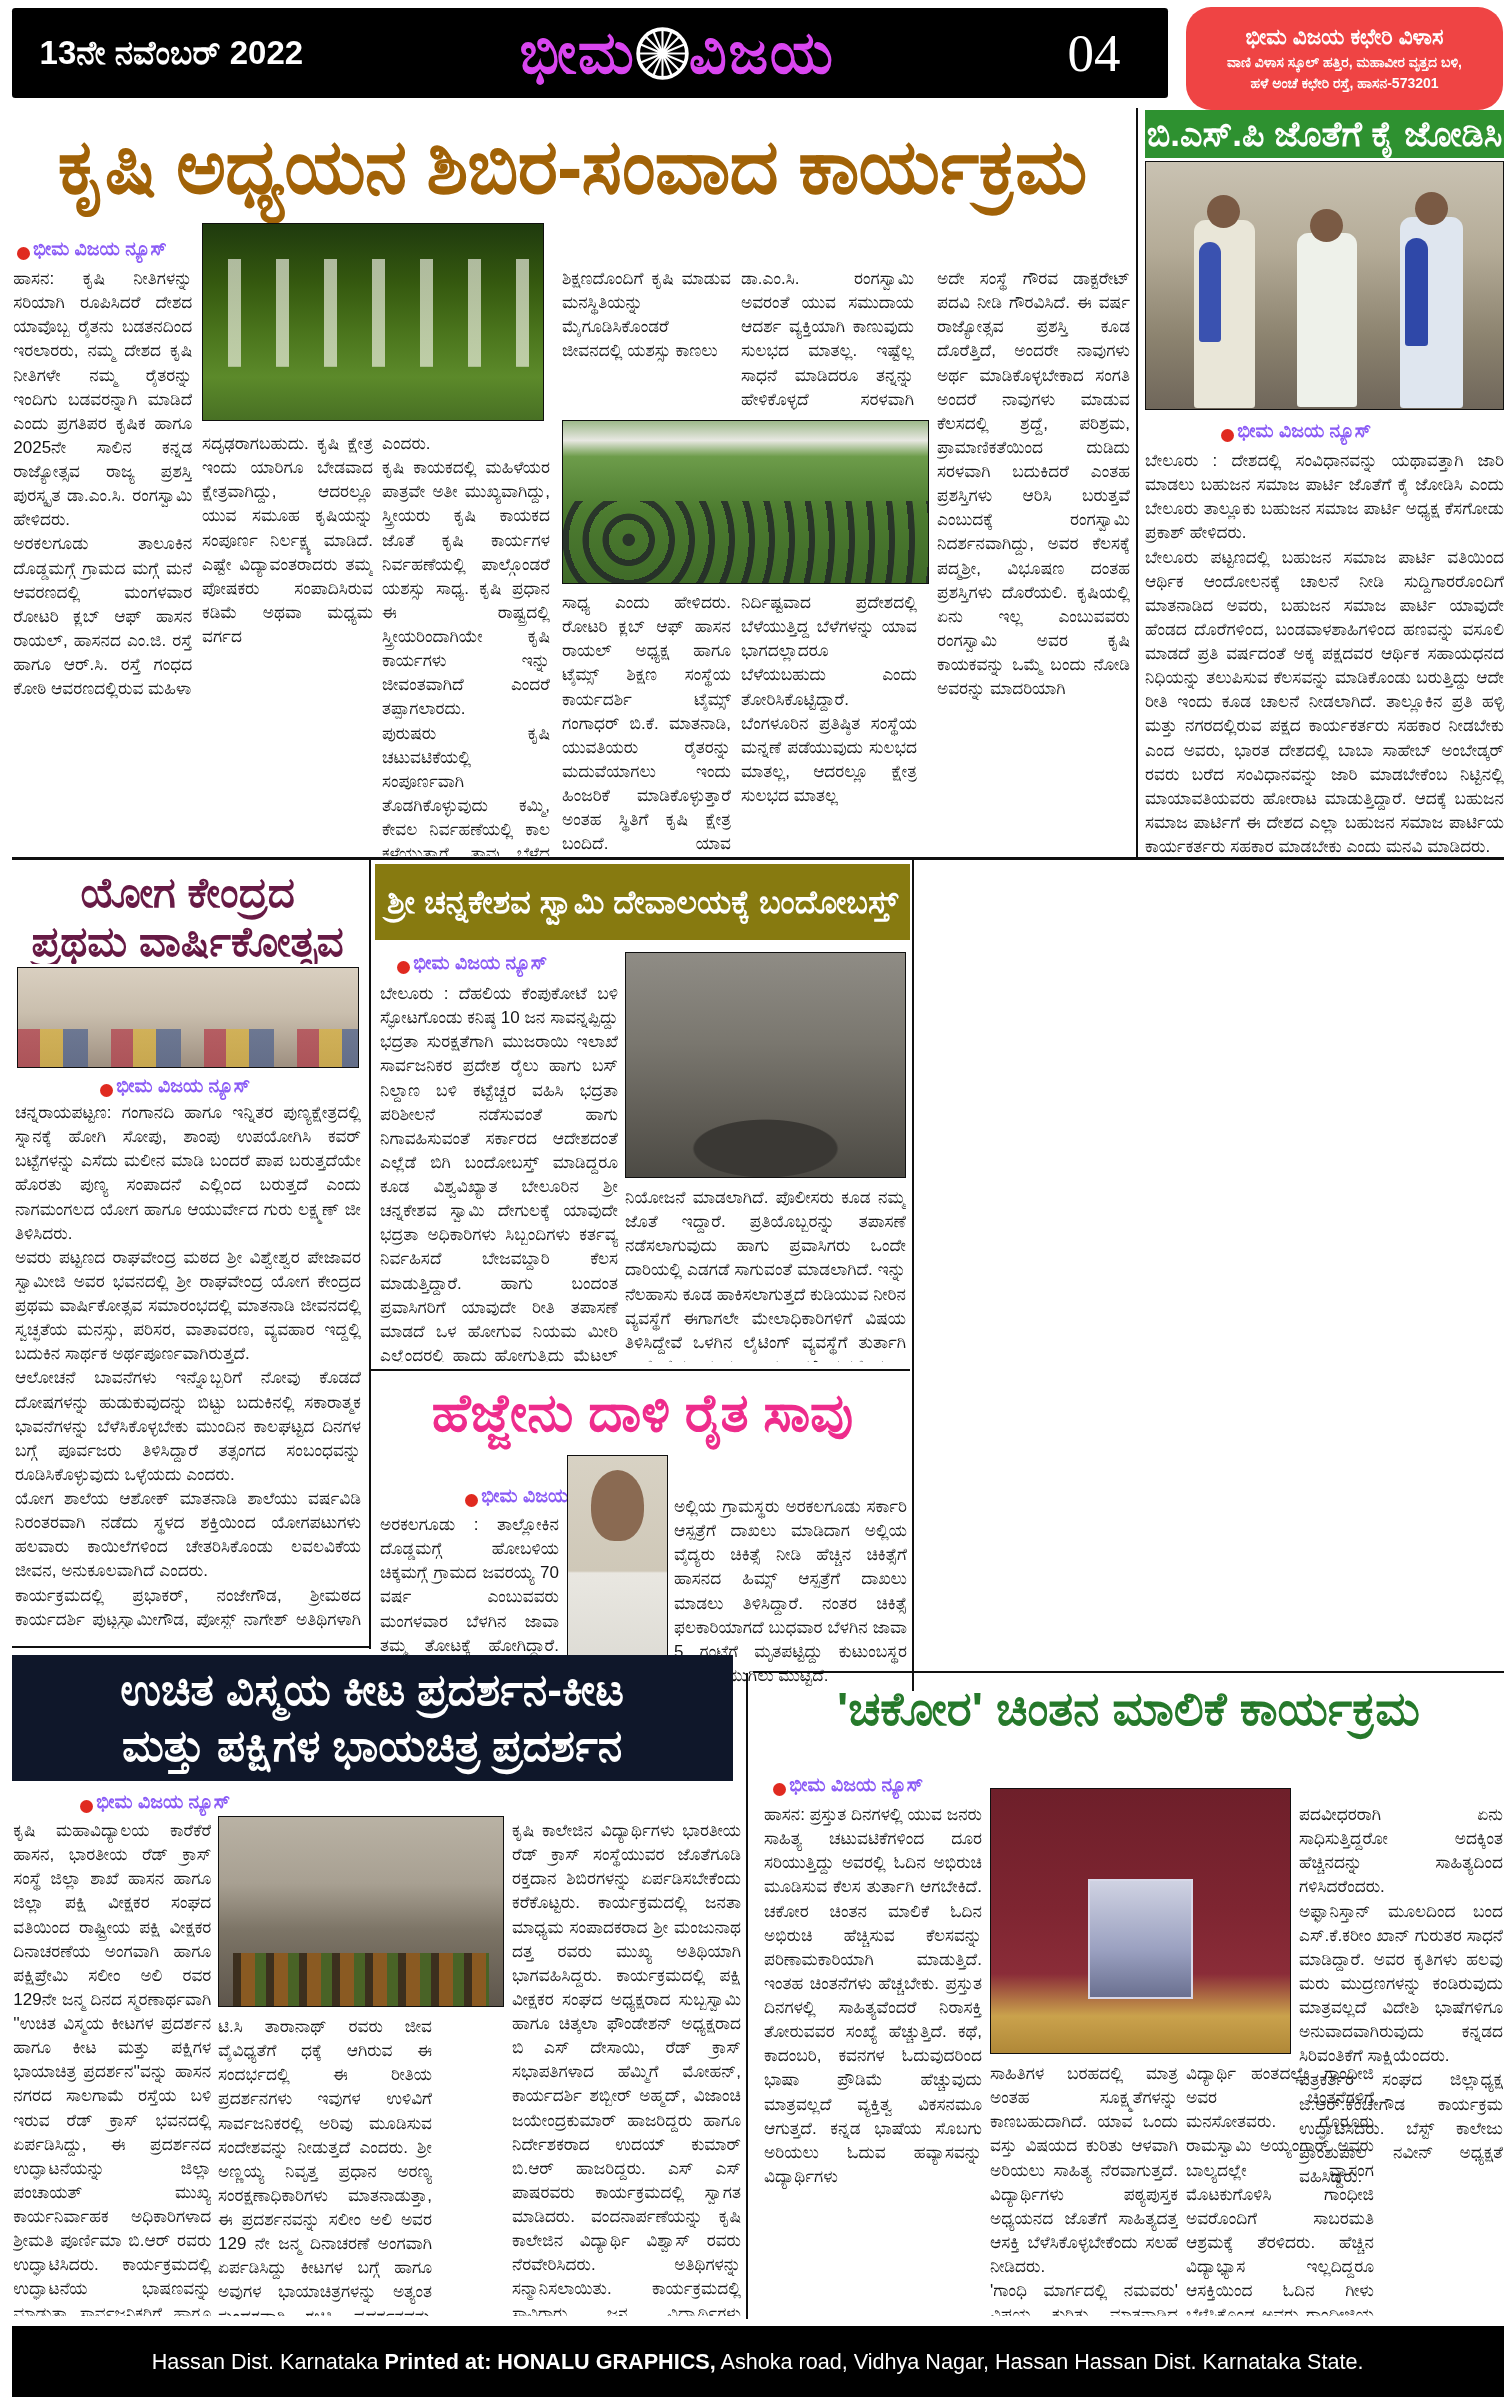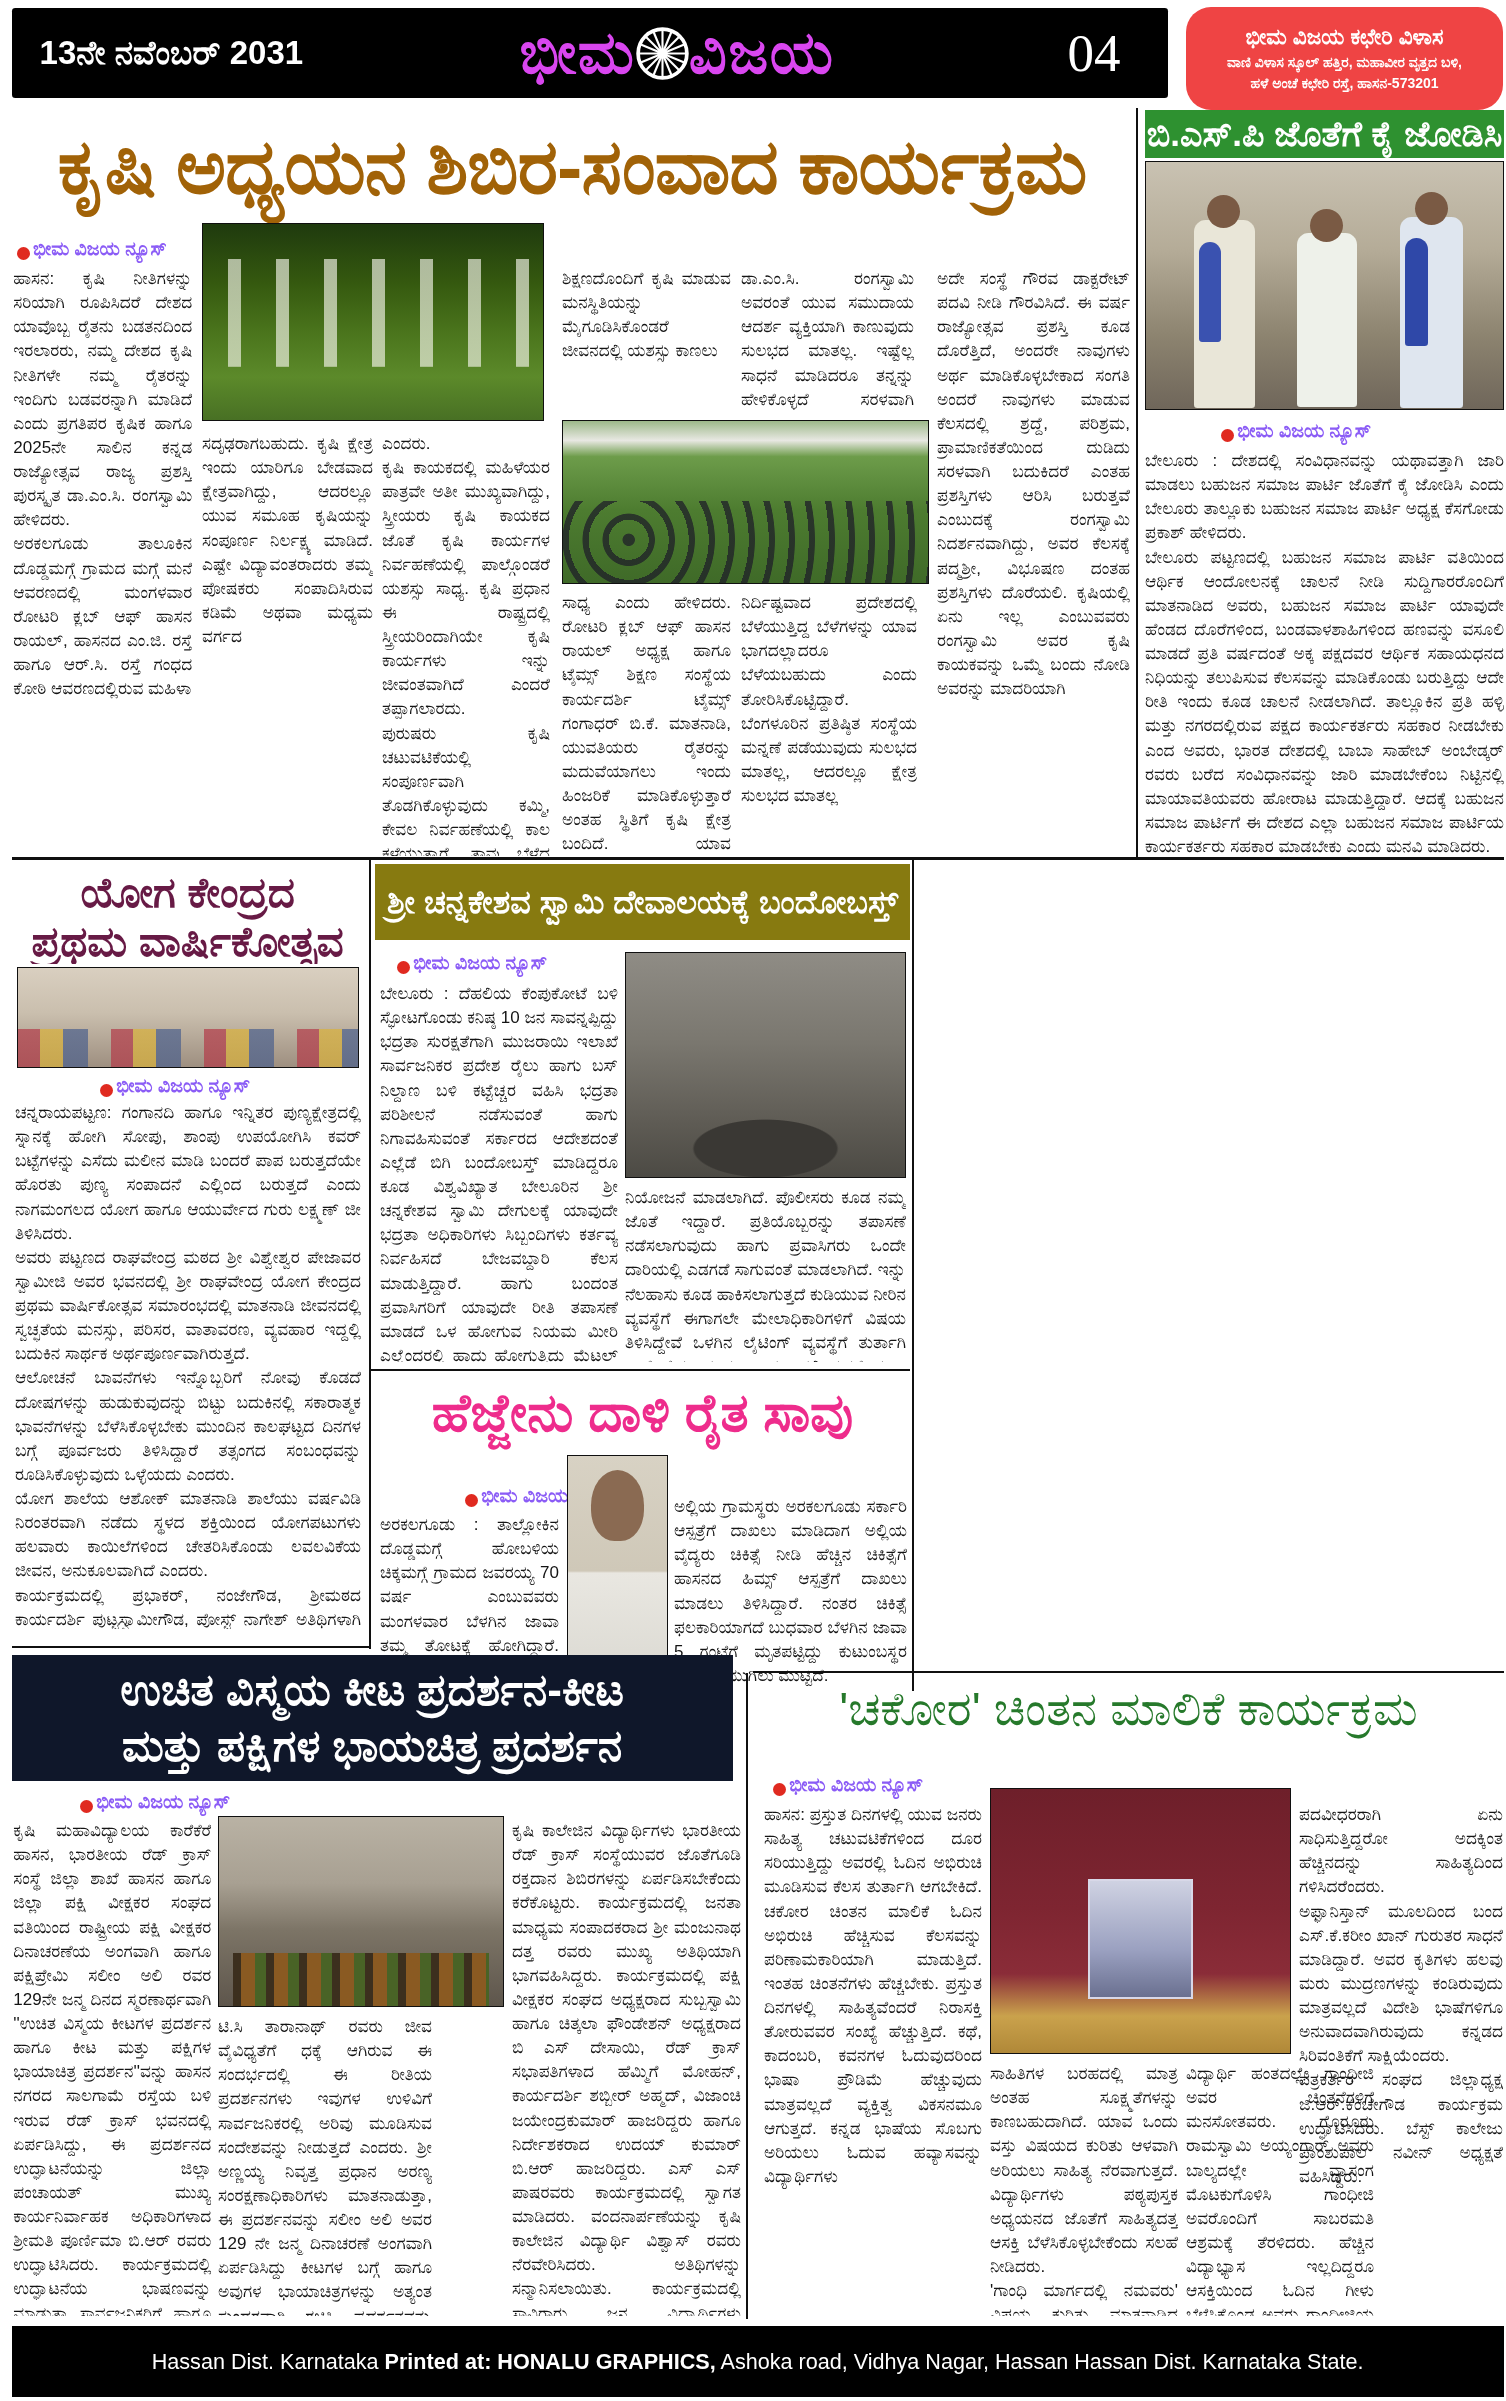--- a/index.html
+++ b/index.html
@@ -25,21 +25,21 @@
   .ph{border:1.7px solid #101010;box-sizing:border-box;overflow:hidden;}
   .rule{background:#101010;}
   
   .hl-main{color:#a16207;font-size:76px;font-weight:bold;white-space:nowrap;overflow:hidden;letter-spacing:-0.8px;text-align:center;}
   .hl-box{display:flex;align-items:center;justify-content:center;text-align:center;color:#fff;font-weight:bold;overflow:hidden;}
   .hl-bsp{background:#2e9130;font-size:35px;}
   .hl-yoga{color:#671a45;font-size:42px;font-weight:bold;text-align:center;line-height:1.16;overflow:hidden;}
   .hl-temple{background:#877a10;font-size:32px;}
   .hl-bee{color:#ee2c8c;font-size:53px;font-weight:bold;text-align:center;overflow:hidden;white-space:nowrap;}
   .hl-insect{background:#0f172a;flex-direction:column;font-size:44px;line-height:1.28;}
-  .hl-chakora{color:#26792b;font-size:47px;font-weight:normal;text-align:center;overflow:hidden;white-space:nowrap;}
+  .hl-chakora{color:#26792b;font-size:47px;font-weight:bold;text-align:center;overflow:hidden;white-space:nowrap;}
   
   .ph-main1{background:linear-gradient(180deg,#1f3a0e 0%,#35590f 30%,#4a741c 55%,#5c8a2a 78%,#487024 100%);}
   .ph-main1:after{content:"";display:block;width:100%;height:100%;
      background:repeating-linear-gradient(90deg,rgba(245,245,235,.65) 0 13.3px,rgba(0,0,0,0) 13.3px 48px);
      background-position:25px 0;background-size:100% 55%;background-repeat:no-repeat;background-position-y:40%;}
   .ph-main2{background:linear-gradient(180deg,#9db98a 0%,#e8e8e2 12%,#6d9c4a 22%,#4d7c30 55%,#3f6a28 100%);}
   .ph-main2:after{content:"";display:block;width:100%;height:60%;margin-top:22%;
      background:repeating-radial-gradient(circle at 18% 40%,rgba(30,30,40,.75) 0 5.8px,rgba(0,0,0,0) 6.6px 20px);}
   .ph-bsp{background:linear-gradient(180deg,#c9c2b2 0%,#b5ac98 35%,#8d8470 70%,#6f665a 100%);}
   .person{position:absolute;border-radius:11.6px 11.6px 3.3px 3.3px;}
@@ -64,21 +64,21 @@
               display:flex;flex-direction:column;align-items:center;justify-content:center;gap:3.3px;}
   .footer-line{font-size:21.6px;white-space:nowrap;overflow:hidden;}
   .footer-line b{font-weight:bold;}
 </style>
 </head>
 <body>
 
 <div id="page">
 
   <div class="abs masthead-bar">
-    <span class="date-txt">13ನೇ ನವೆಂಬರ್ 2031</span>
+    <span class="date-txt">13ನೇ ನವೆಂಬರ್ 2022</span>
     <span class="masthead">
       <span>ಭೀಮ</span>
       <svg class="chakra" viewBox="0 0 100 100">
         <circle cx="50" cy="50" r="46" fill="none" stroke="#fff" stroke-width="7"></circle>
         <circle cx="50" cy="50" r="10" fill="#fff"></circle>
         <g stroke="#fff" stroke-width="4">
           <line x1="50" y1="6" x2="50" y2="94"></line>
             <line x1="6" y1="50" x2="94" y2="50"></line>
           <line x1="19" y1="19" x2="81" y2="81"></line>
             <line x1="81" y1="19" x2="19" y2="81"></line>

